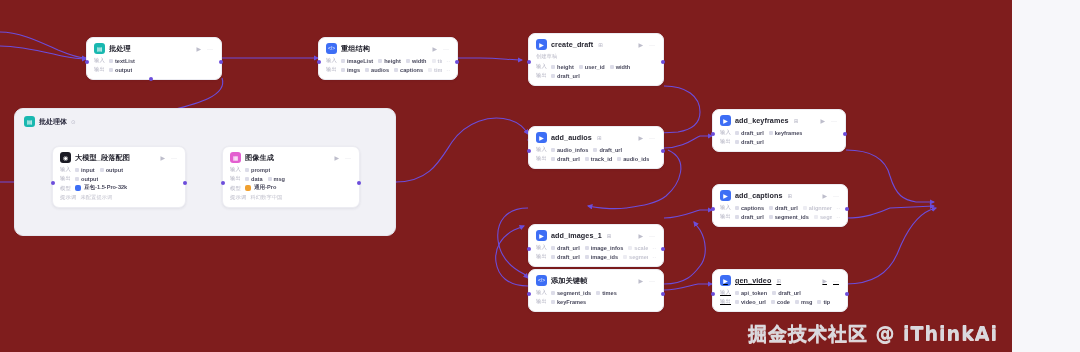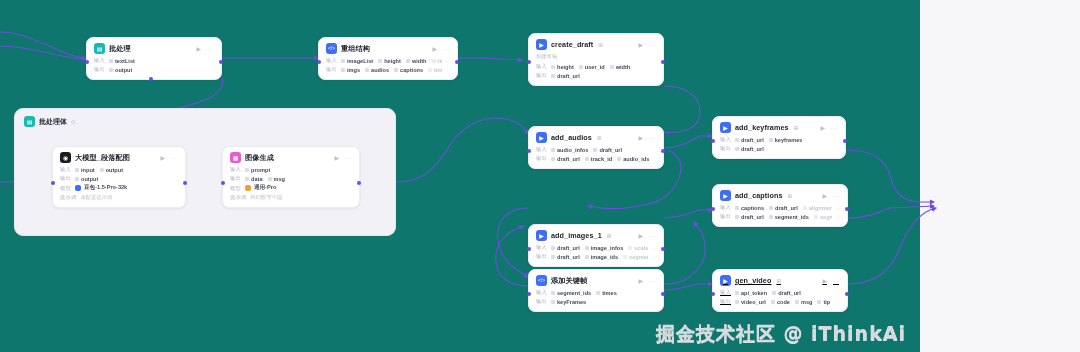--- a/index.html
+++ b/index.html
@@ -4,22 +4,22 @@
 <style>
   * { box-sizing: border-box; margin: 0; padding: 0; }
   html, body {
     width: 1080px; height: 352px;
     overflow: hidden;
     background: #f7f7fa;
     font-family: "Liberation Sans", "DejaVu Sans", sans-serif;
   }
   #canvas {
     position: relative;
-    width: 920px; height: 352px;
-    background: #0f766e;
+    width: 1012px; height: 352px;
+    background: #7f1d1d;
   }
   #edges {
     position: absolute; left: 0; top: 0;
     width: 1080px; height: 352px;
     pointer-events: none;
     z-index: 1;
   }
   .node {
     position: absolute;
     background: #ffffff;
@@ -420,21 +420,21 @@
         <span class="pill">
             <i class="pdot"></i>
             <b>audio_ids</b>
           </span>
       </span>
     </div>
     <span class="port left" style="top:22px;"></span>
     <span class="port right" style="top:22px;"></span>
   </div>
 
-  <div class="node" style="left:712px; top:116px; width:134px;">
+  <div class="node" style="left:712px; top:109px; width:134px;">
     <div class="node-head">
       <span class="nicon" style="background:#3d6ef5;">▶</span>
       <span class="ntitle">add_keyframes</span>
       <span class="nbadge">⊞</span>
       <span class="nhead-sp"></span>
       <span class="nact">▶</span>
       <span class="nact">···</span>
     </div>
     <div class="prow">
       <span class="plabel">输入</span>

